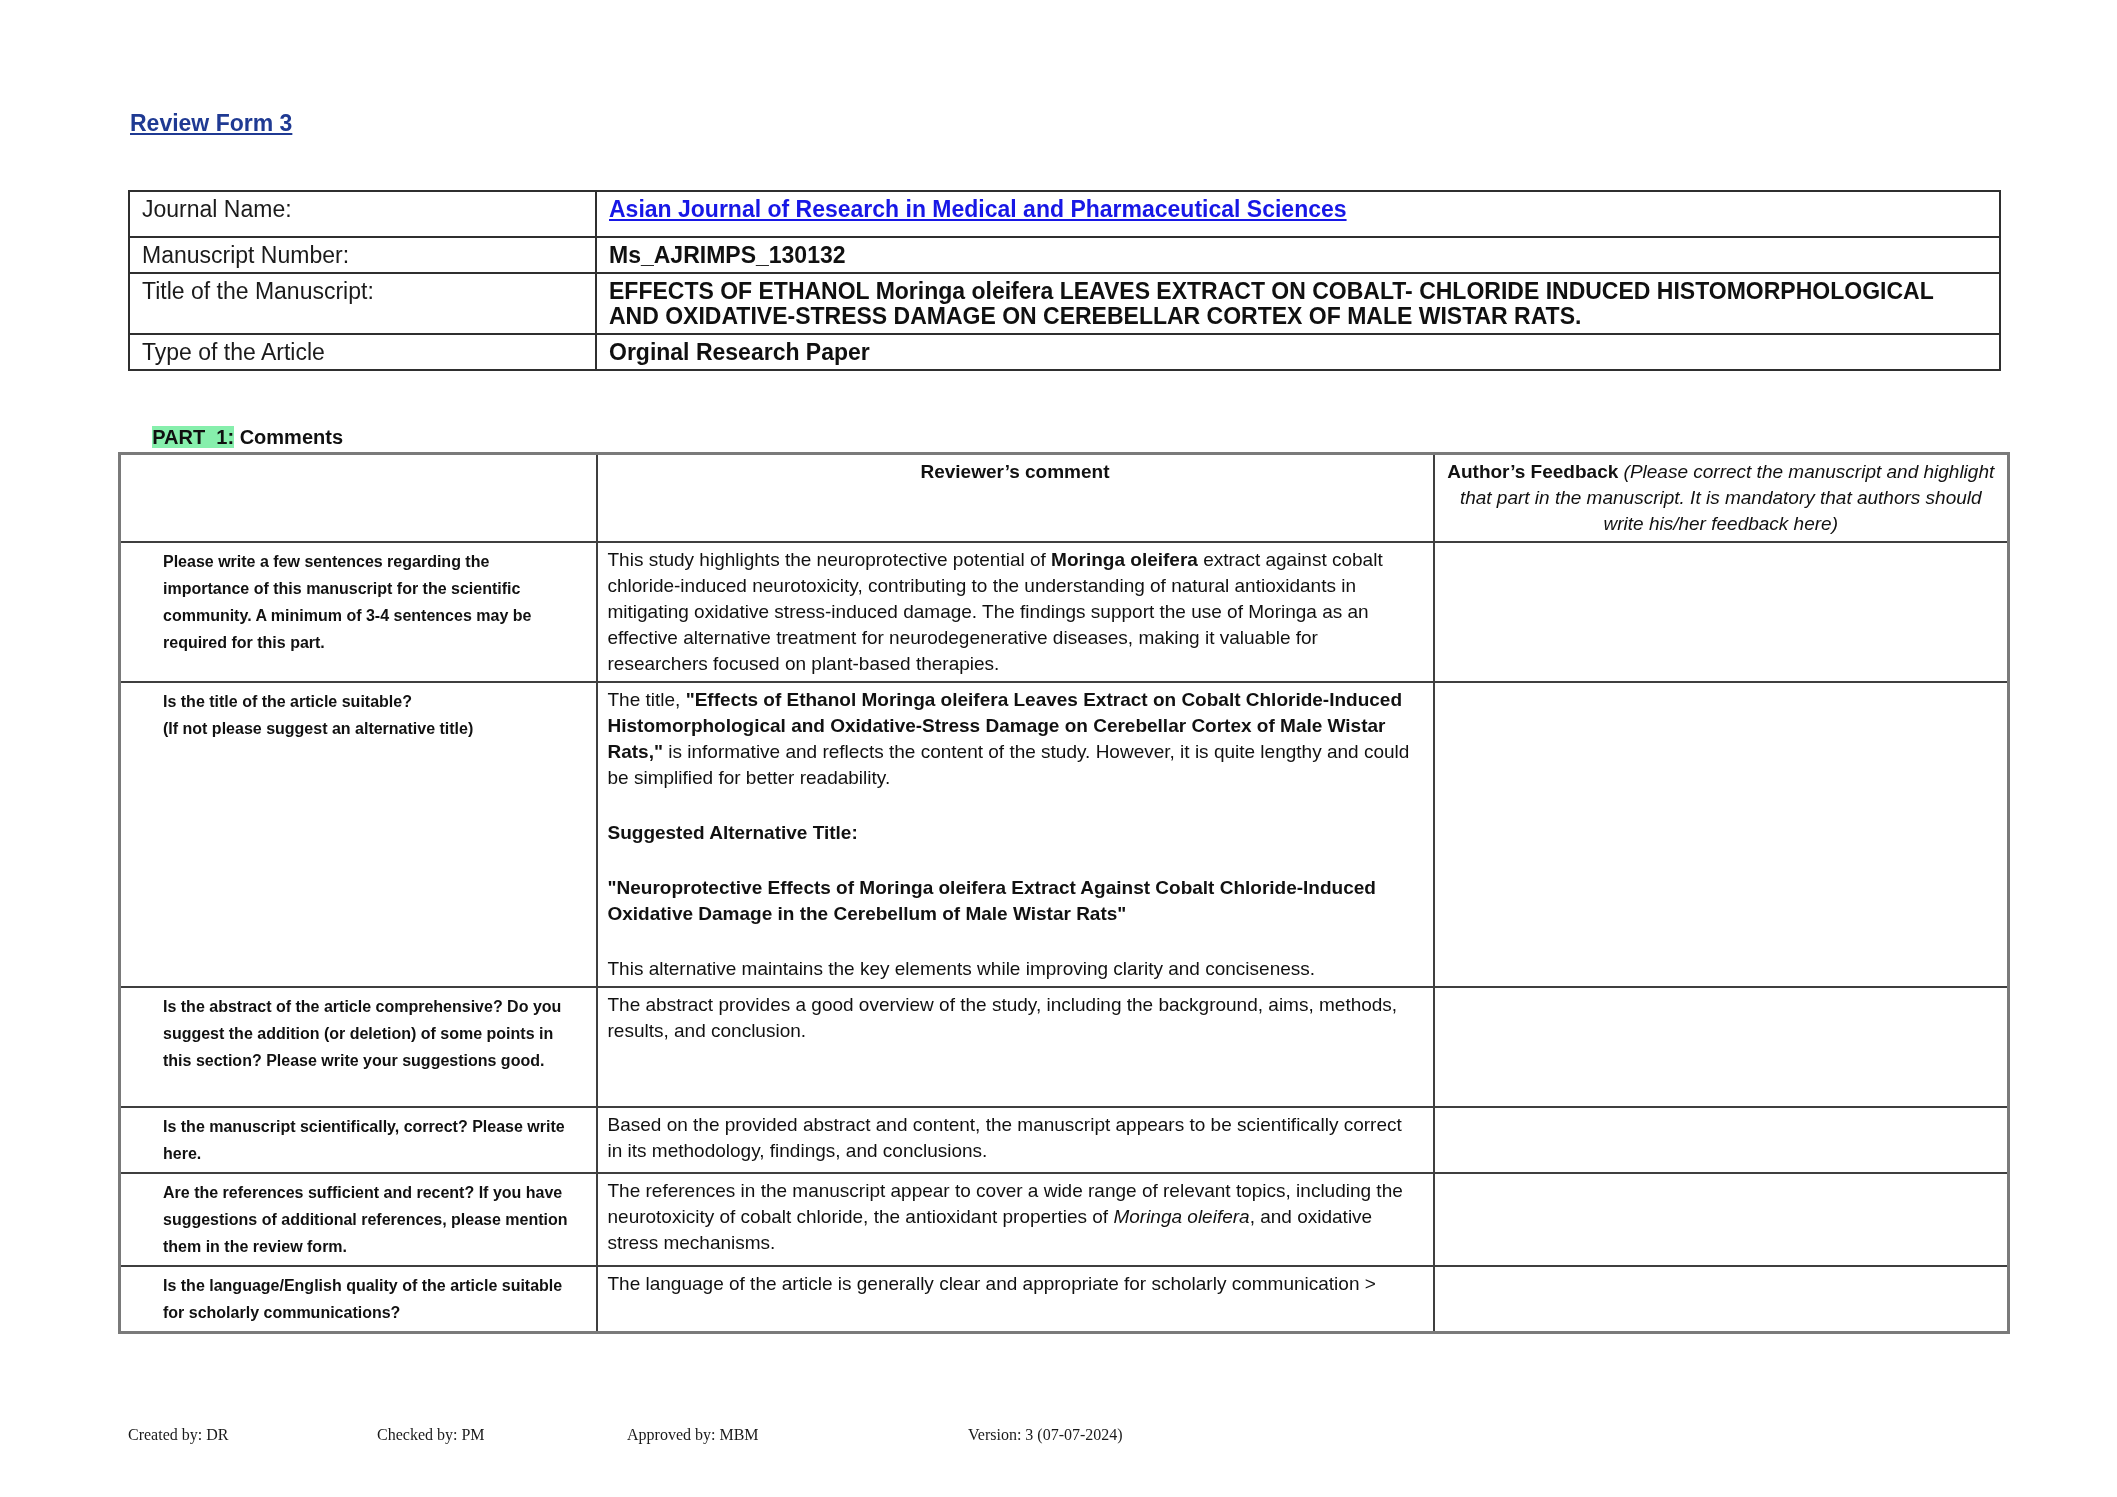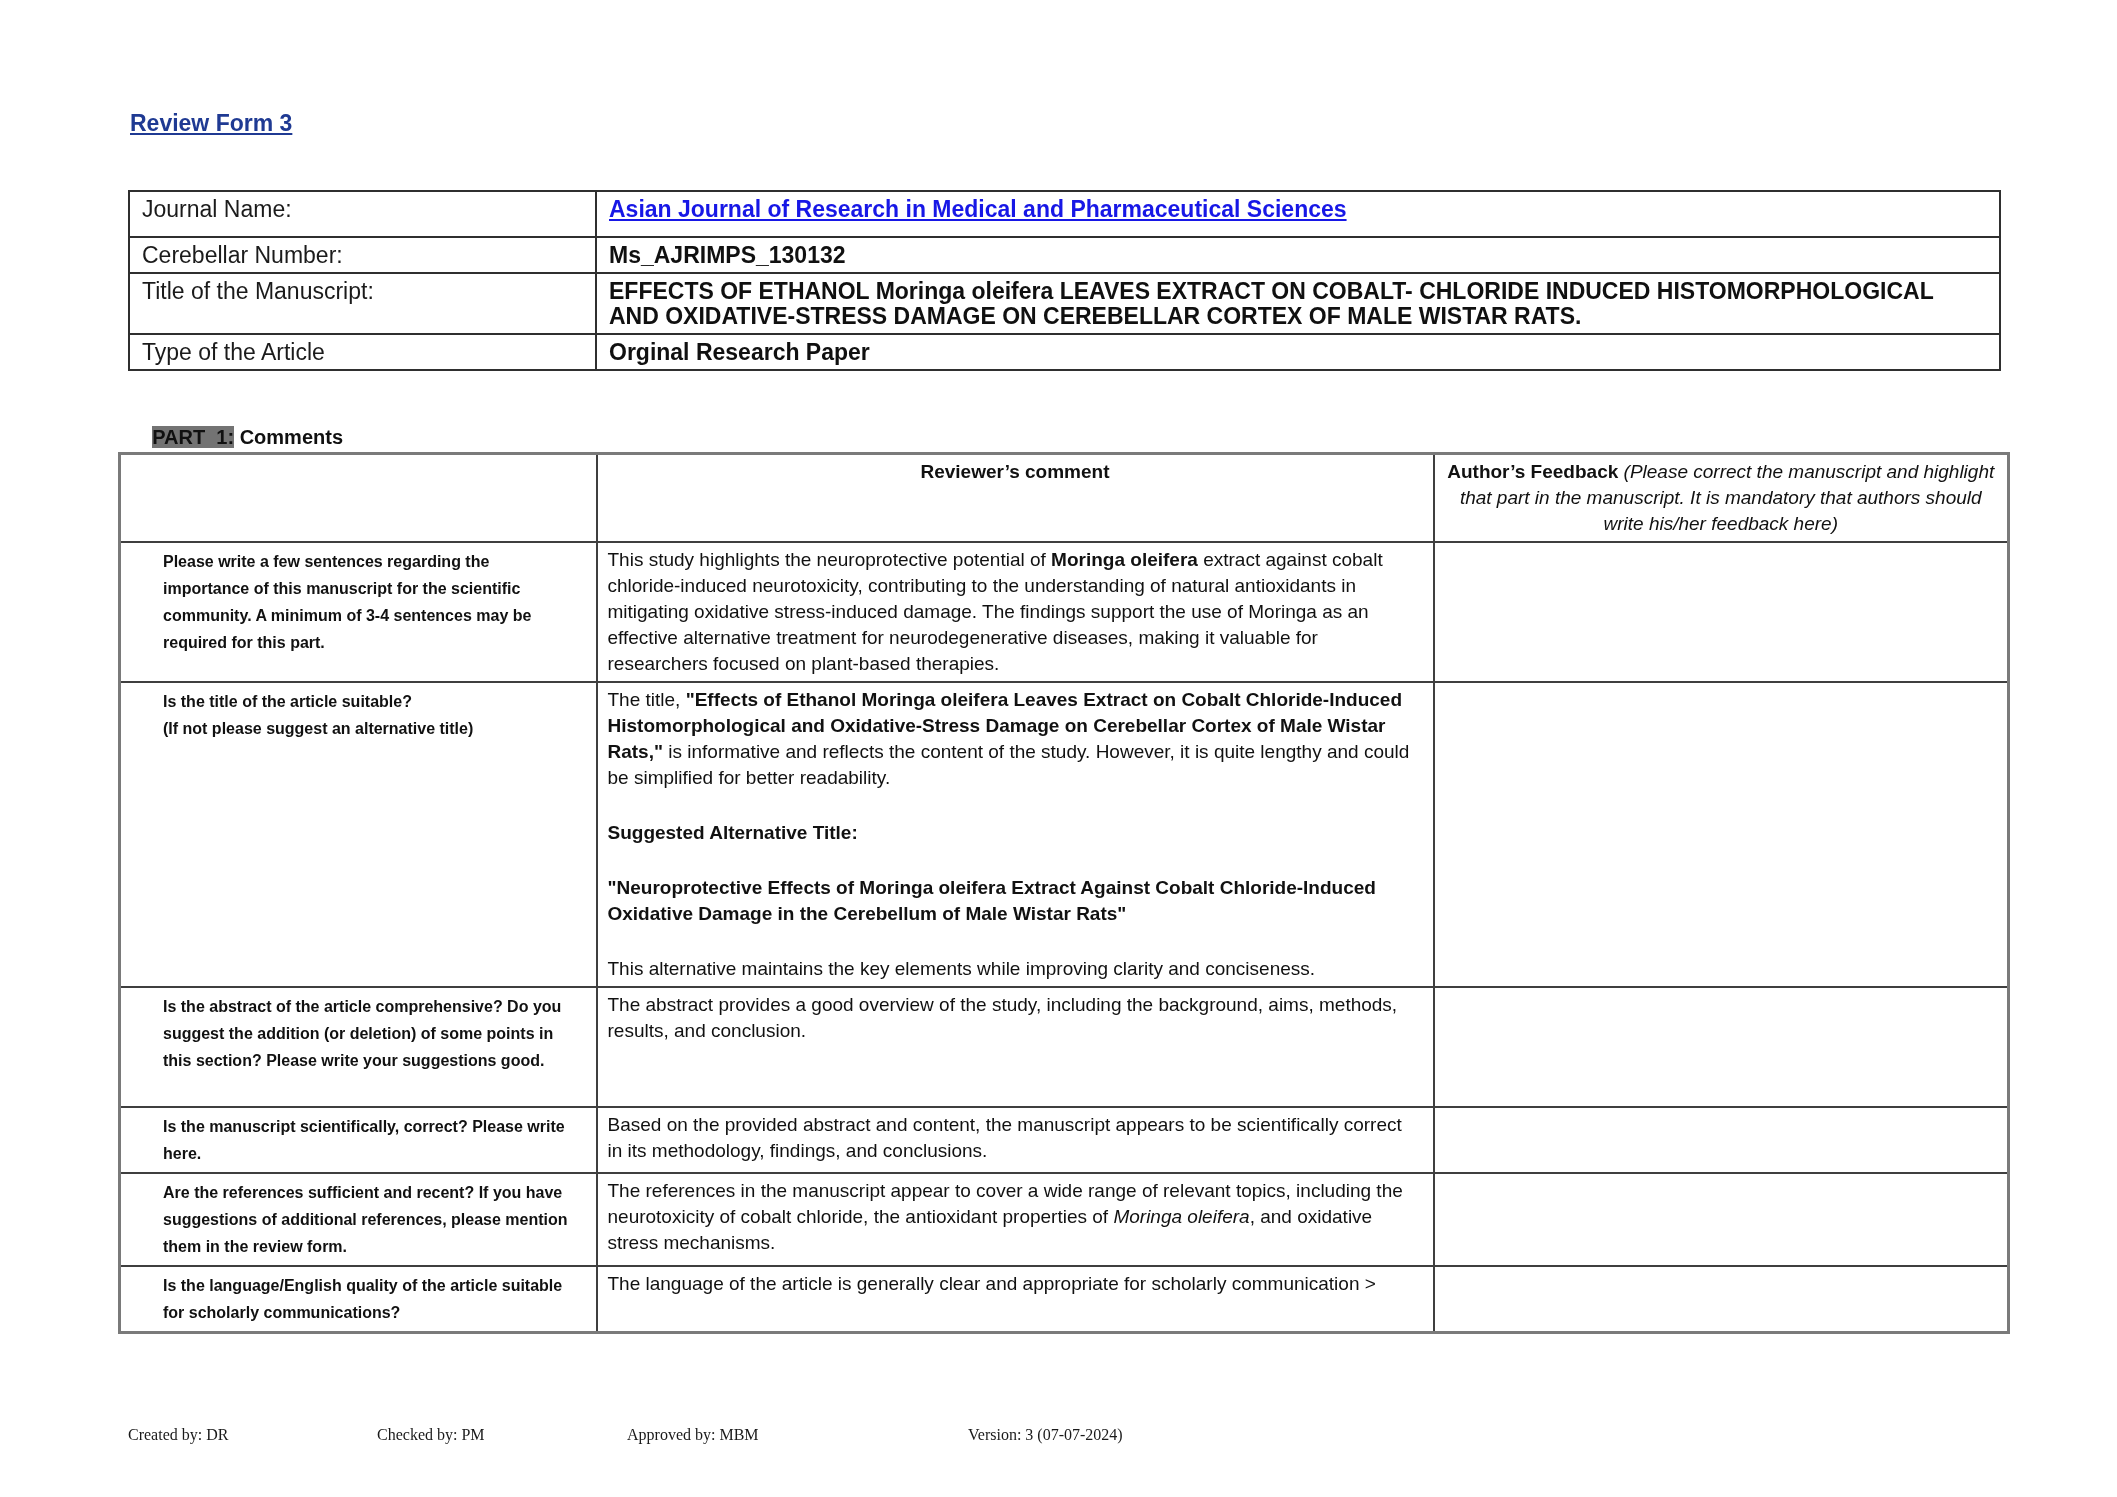--- a/index.html
+++ b/index.html
@@ -52,21 +52,21 @@
   }
 
   
   .part1{
     position:absolute;
     left:130px; top:403px;
     font-size:20px;
     font-weight:bold;
     white-space:pre;
   }
-  .part1-label{background:#737373;color:#101010;white-space:pre;}
+  .part1-label{background:#86efac;color:#101010;white-space:pre;}
   .part1-title{color:#101010;white-space:pre;}
 
   
   .comments-table{
     position:absolute;
     left:118px; top:452px;
     width:1889px;
     border-collapse:collapse;
     table-layout:fixed;
     border:3px solid #7a7a7a;
@@ -110,21 +110,21 @@
     <colgroup>
         <col style="width:467px">
         <col style="width:1404px">
       </colgroup>
     <tbody id="info-body">
         <tr style="height: 46px;">
           <td class="i-label">Journal Name:</td>
           <td><a class="journal-link">Asian Journal of Research in Medical and Pharmaceutical Sciences</a></td>
         </tr>
         <tr style="height: 27px;">
-          <td class="i-label">Cerebellar Number:</td>
+          <td class="i-label">Manuscript Number:</td>
           <td class="i-bold">Ms_AJRIMPS_130132</td>
         </tr>
         <tr style="height: 55px;">
           <td class="i-label">Title of the Manuscript:</td>
           <td class="i-bold">EFFECTS OF ETHANOL Moringa oleifera LEAVES EXTRACT ON COBALT- CHLORIDE INDUCED HISTOMORPHOLOGICAL AND OXIDATIVE-STRESS DAMAGE ON CEREBELLAR CORTEX OF MALE WISTAR RATS.</td>
         </tr>
         <tr style="height: 33px;">
           <td class="i-label">Type of the Article</td>
           <td class="i-bold">Orginal Research Paper</td>
         </tr>

